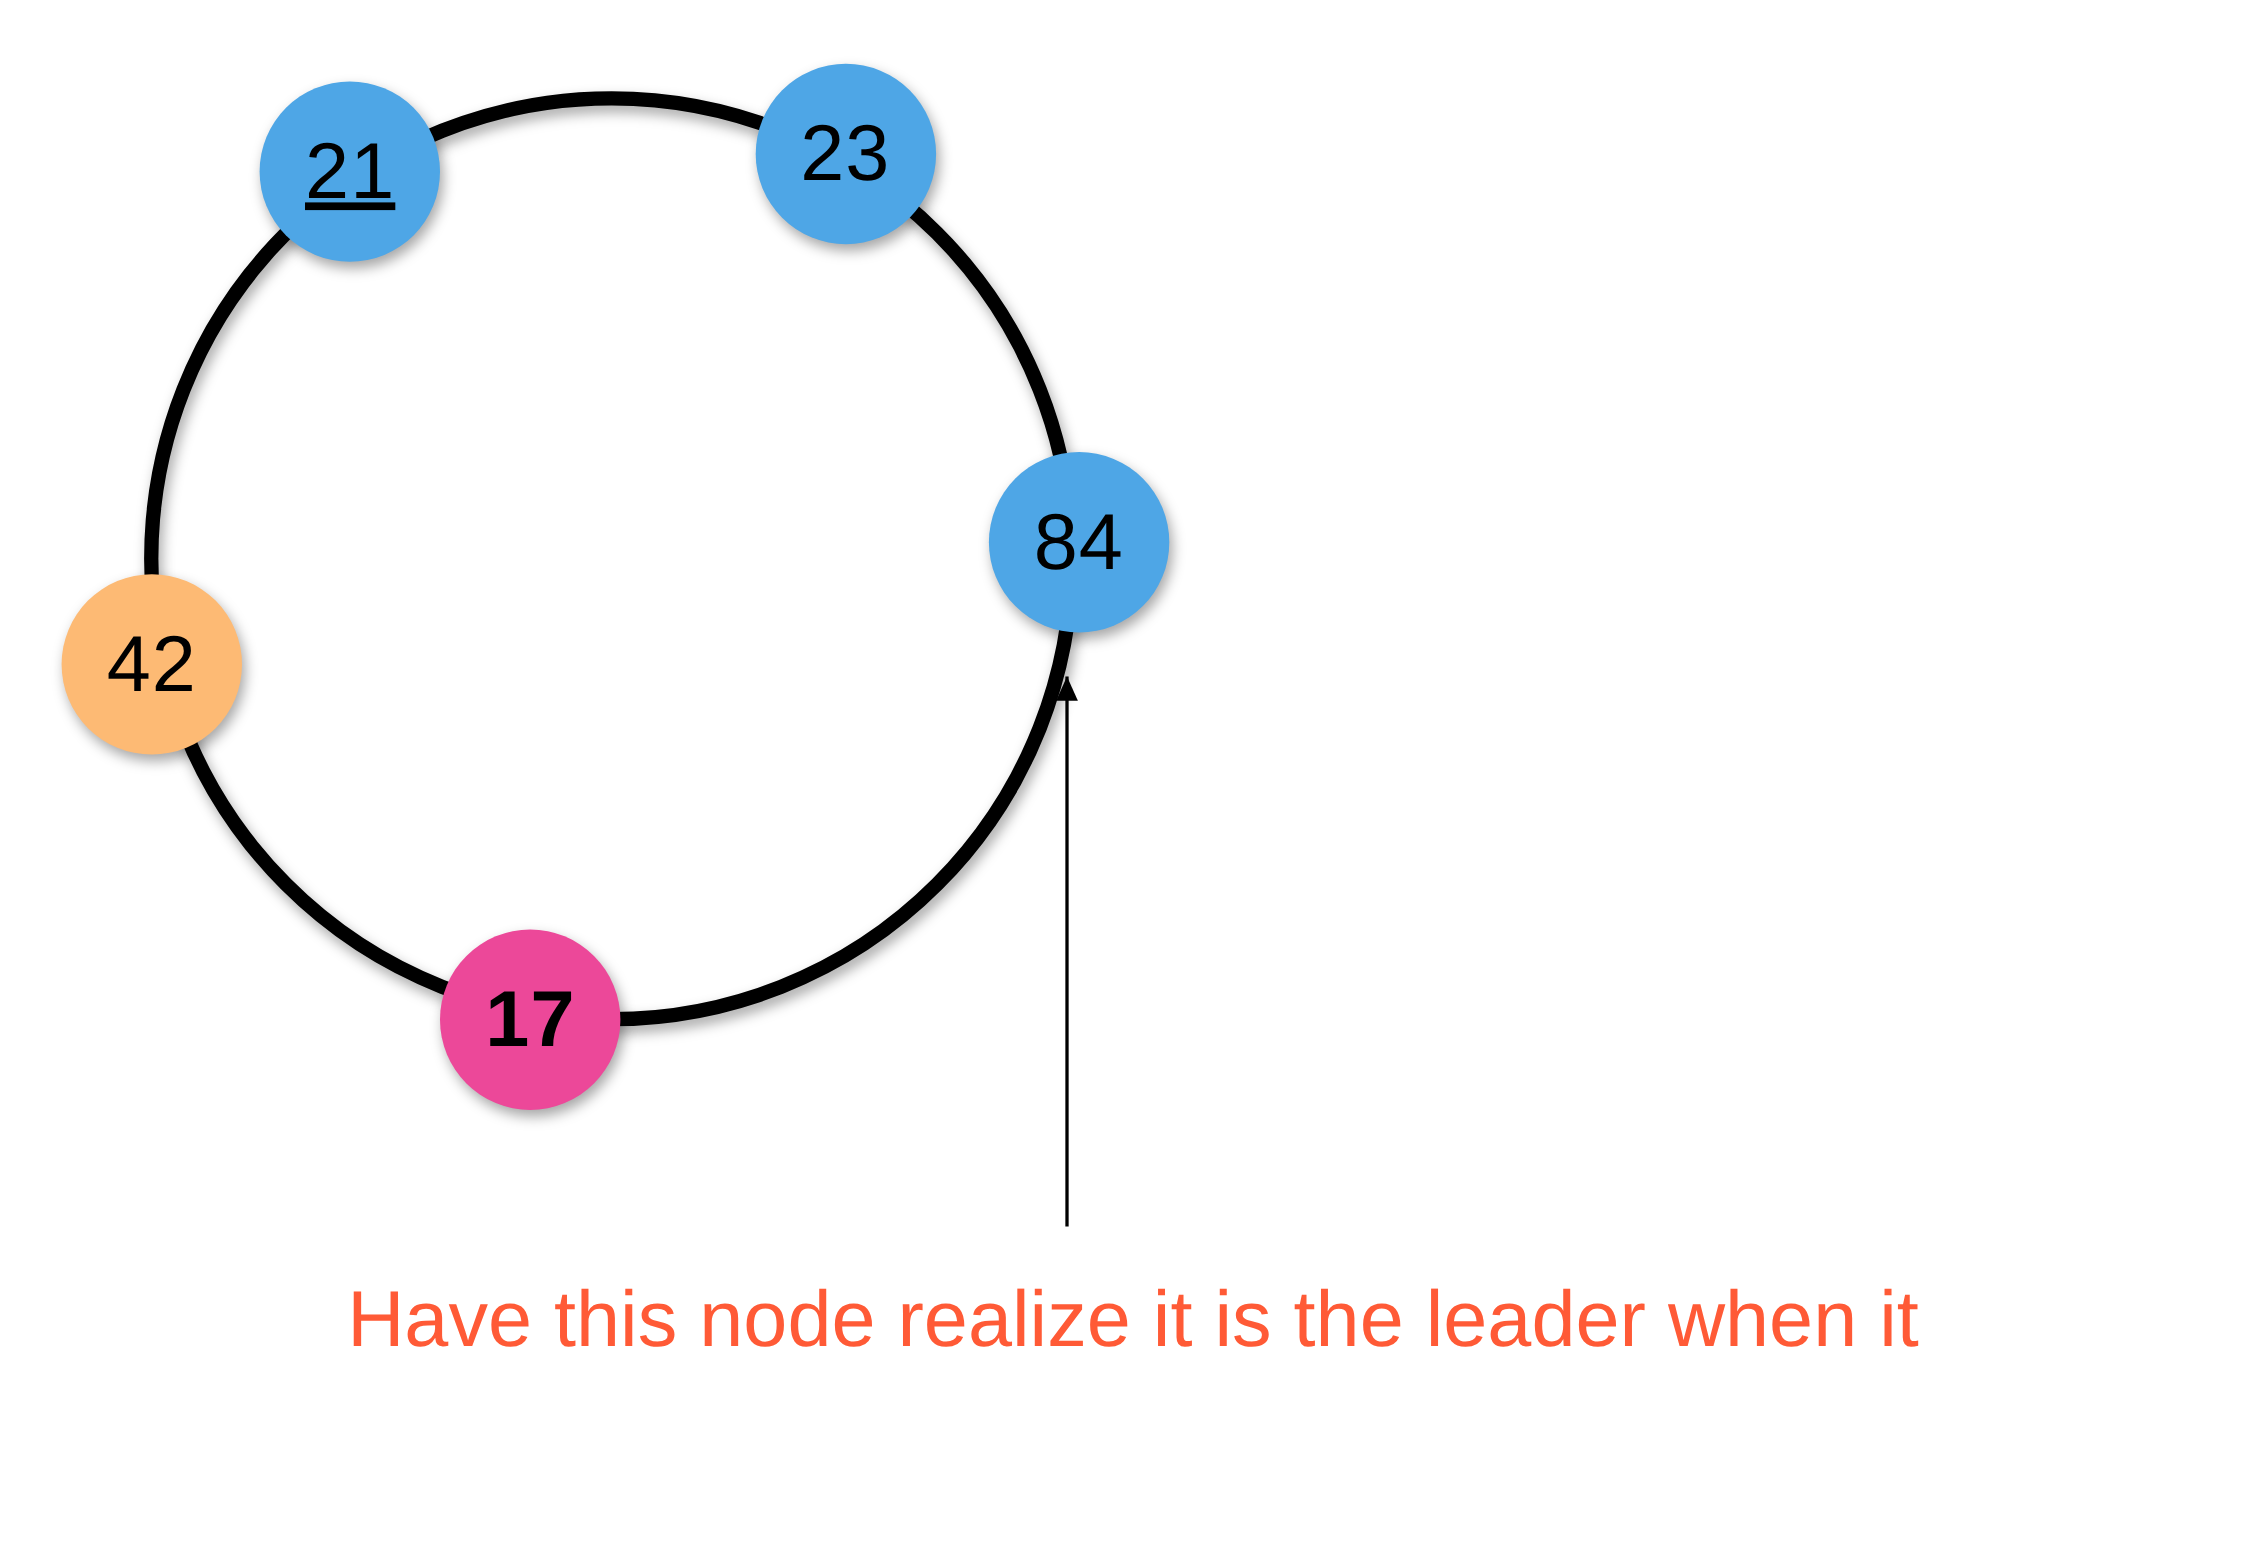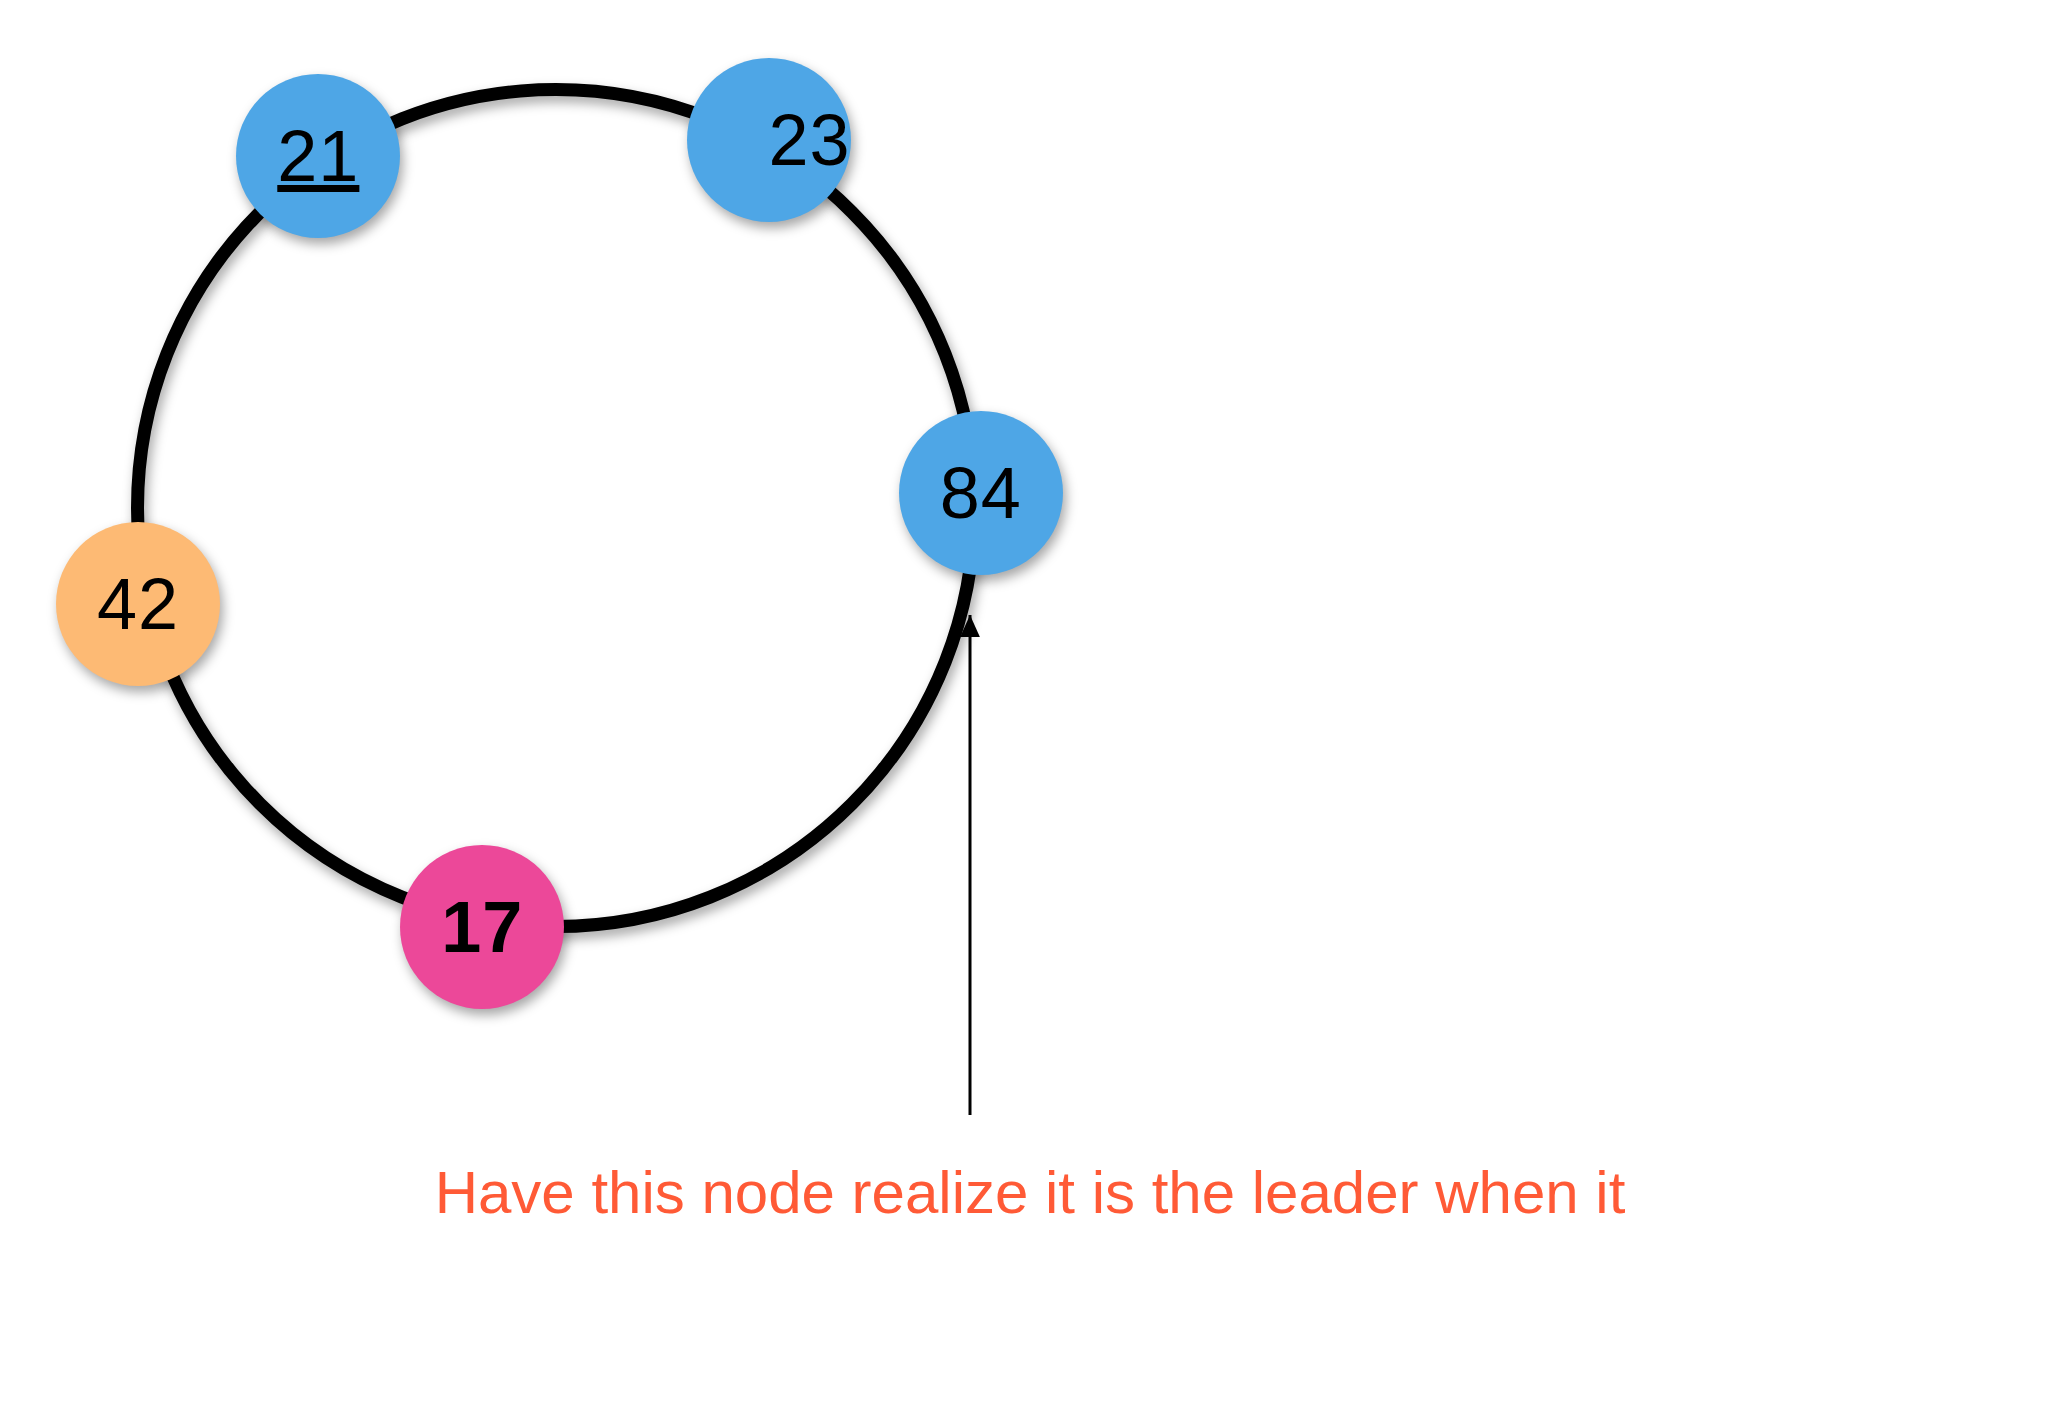--- a/index.html
+++ b/index.html
@@ -35,37 +35,37 @@
     font-weight: 400;
     letter-spacing: 1px;
   }
   .arrow {
     position: absolute;
     overflow: visible;
   }
   .caption {
     position: absolute;
     text-align: center;
-    font-size: 60px;
+    font-size: 72px;
     line-height: 1.25;
     font-weight: 400;
   }
 </style>
 </head>
 <body>
 
 <div class="stage">
 
   <div id="ring" class="ring" style="left: 131px; top: 83px; width: 850px; height: 850px;"></div>
 
   <div id="nodes-layer">
       <div class="node" style="left: 236.343px; top: 73.659px; width: 164px; height: 164px; background: rgb(78, 166, 230); text-decoration: underline;">
         <span>21</span>
       </div>
-      <div class="node" style="left: 686.5px; top: 57.9392px; width: 164px; height: 164px; background: rgb(78, 166, 230); justify-content: flex-end;">
+      <div class="node" style="left: 686.5px; top: 57.9392px; width: 164px; height: 164px; background: rgb(78, 166, 230);">
         <span>23</span>
       </div>
       <div class="node" style="left: 898.741px; top: 411.168px; width: 164px; height: 164px; background: rgb(78, 166, 230);">
         <span>84</span>
       </div>
       <div class="node" style="left: 56px; top: 521.604px; width: 164px; height: 164px; background: #fdba74;">
         <span>42</span>
       </div>
       <div class="node" style="left: 400.2px; top: 844.543px; width: 164px; height: 164px; background: #ec4899; font-weight: bold;">
         <span>17</span>

